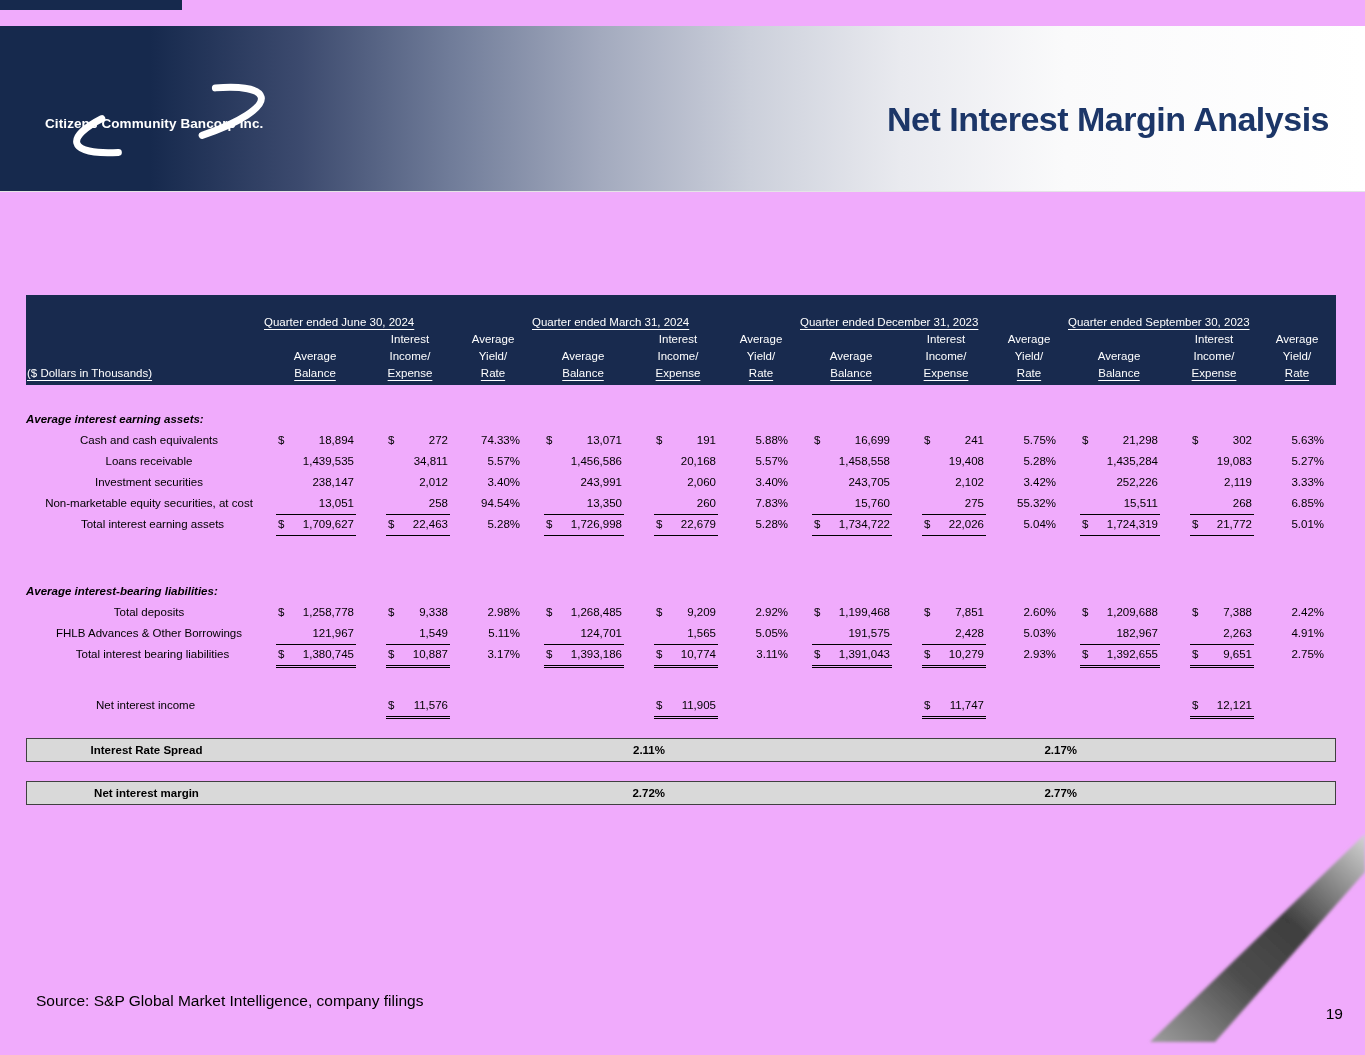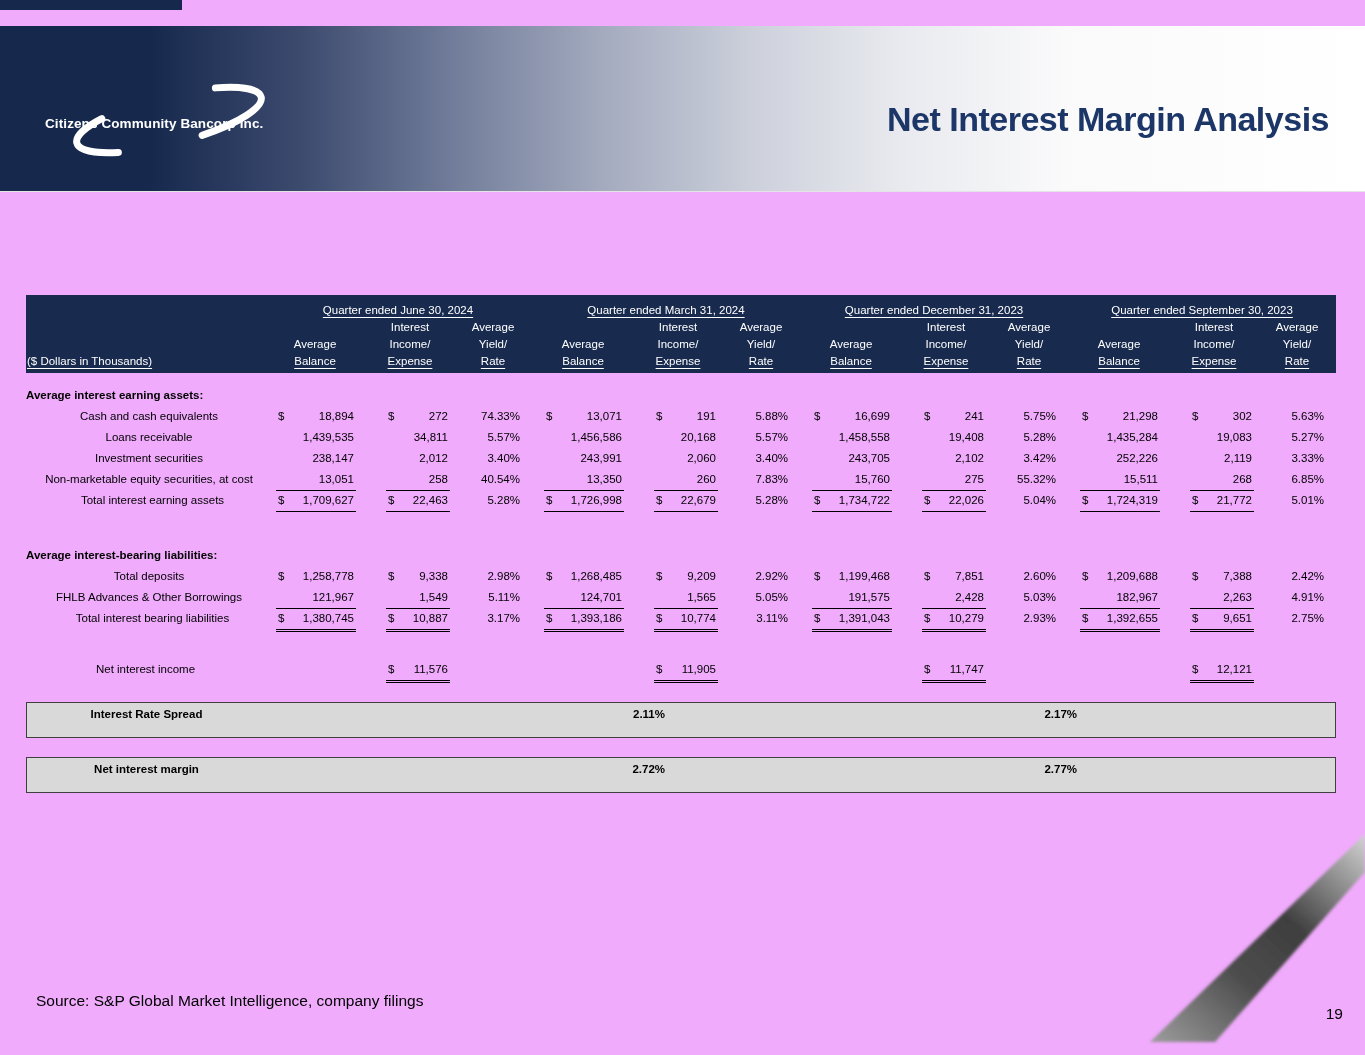--- a/index.html
+++ b/index.html
@@ -23,43 +23,43 @@
     font-size:13.5px; letter-spacing:0.1px; white-space:nowrap;
   }
   .title {
     position:absolute; top:100px; right:36px; color:#1c3668;
     font-size:34px; font-weight:bold; letter-spacing:-0.5px; white-space:nowrap;
   }
   
   .table-wrap { position:absolute; left:26px; top:295px; width:1310px; font-size:11.5px; }
   .trow { display:grid; grid-template-columns:238px repeat(4, 102px 88px 78px); }
   .thead { background:#182a4e; color:#fff; padding:7px 0 3px 0; }
-  .qlabel { grid-column:span 3; text-align:center; line-height:17px;
-            text-decoration:underline; text-underline-offset:3px; white-space:nowrap; }
+  .qlabel { grid-column:span 3; text-align:left; line-height:17px;
+            text-decoration:underline; text-underline-offset:3px; white-space:nowrap;margin-top:12px; }
   .subcol { display:flex; flex-direction:column; justify-content:flex-end;
             text-align:center; line-height:17px; }
   .subcol .u, .unit-label .u { text-decoration:underline; text-underline-offset:3px; }
   .unit-label { display:flex; align-items:flex-end; padding-left:1px; line-height:17px; white-space:nowrap; }
   .tbody .trow { line-height:21px; height:21px; }
-  .section { font-weight:bold; margin-top:12px; white-space:nowrap; }
+  .section { font-weight:bold; margin-top:24px; white-space:nowrap;font-style:italic; }
   .row-label { white-space:nowrap; padding-left:8px;text-align:center; }
   .row-label.noindent { padding-left:1px; }
   .row-label.indent { padding-left:15px; }
   .cell { padding:0; }
   .num { display:flex; justify-content:space-between; padding:0 2px; }
   .cell.bal { padding-left:12px; padding-right:10px; }
   .cell.inc { padding-left:20px; padding-right:4px; }
   .cell.rate { padding-left:16px; padding-right:10px; }
   .cell.rate .num { justify-content:flex-end; }
   .num.u1 { border-bottom:1px solid #000; }
   .num.u2 { border-bottom:3px double #000; }
   .spacer { width:100%; }
   
   .band {
-    background:#d9d9d9; border:1px solid #404040; height:36px; line-height:22px;
+    background:#d9d9d9; border:1px solid #404040; height:24px; line-height:22px;
     font-weight:bold; margin-top:19px;gap:48px;
   }
   .band.first { margin-top:22px; }
   
   .source { position:absolute; left:36px; top:992px; font-size:15.5px; }
   .page-num { position:absolute; right:22px; top:1005px; font-size:15.5px; }
   .corner { position:absolute; right:0; bottom:0; }
 </style>
 </head>
 <body>
@@ -389,21 +389,21 @@
           </div>
           <div class="cell inc">
             <div class="num u1">
               <span></span>
               <span>258</span>
             </div>
           </div>
           <div class="cell rate">
             <div class="num">
               <span></span>
-              <span>40.54%</span>
+              <span>94.54%</span>
             </div>
           </div>
           <div class="cell bal">
             <div class="num u1">
               <span></span>
               <span>13,350</span>
             </div>
           </div>
           <div class="cell inc">
             <div class="num u1">

